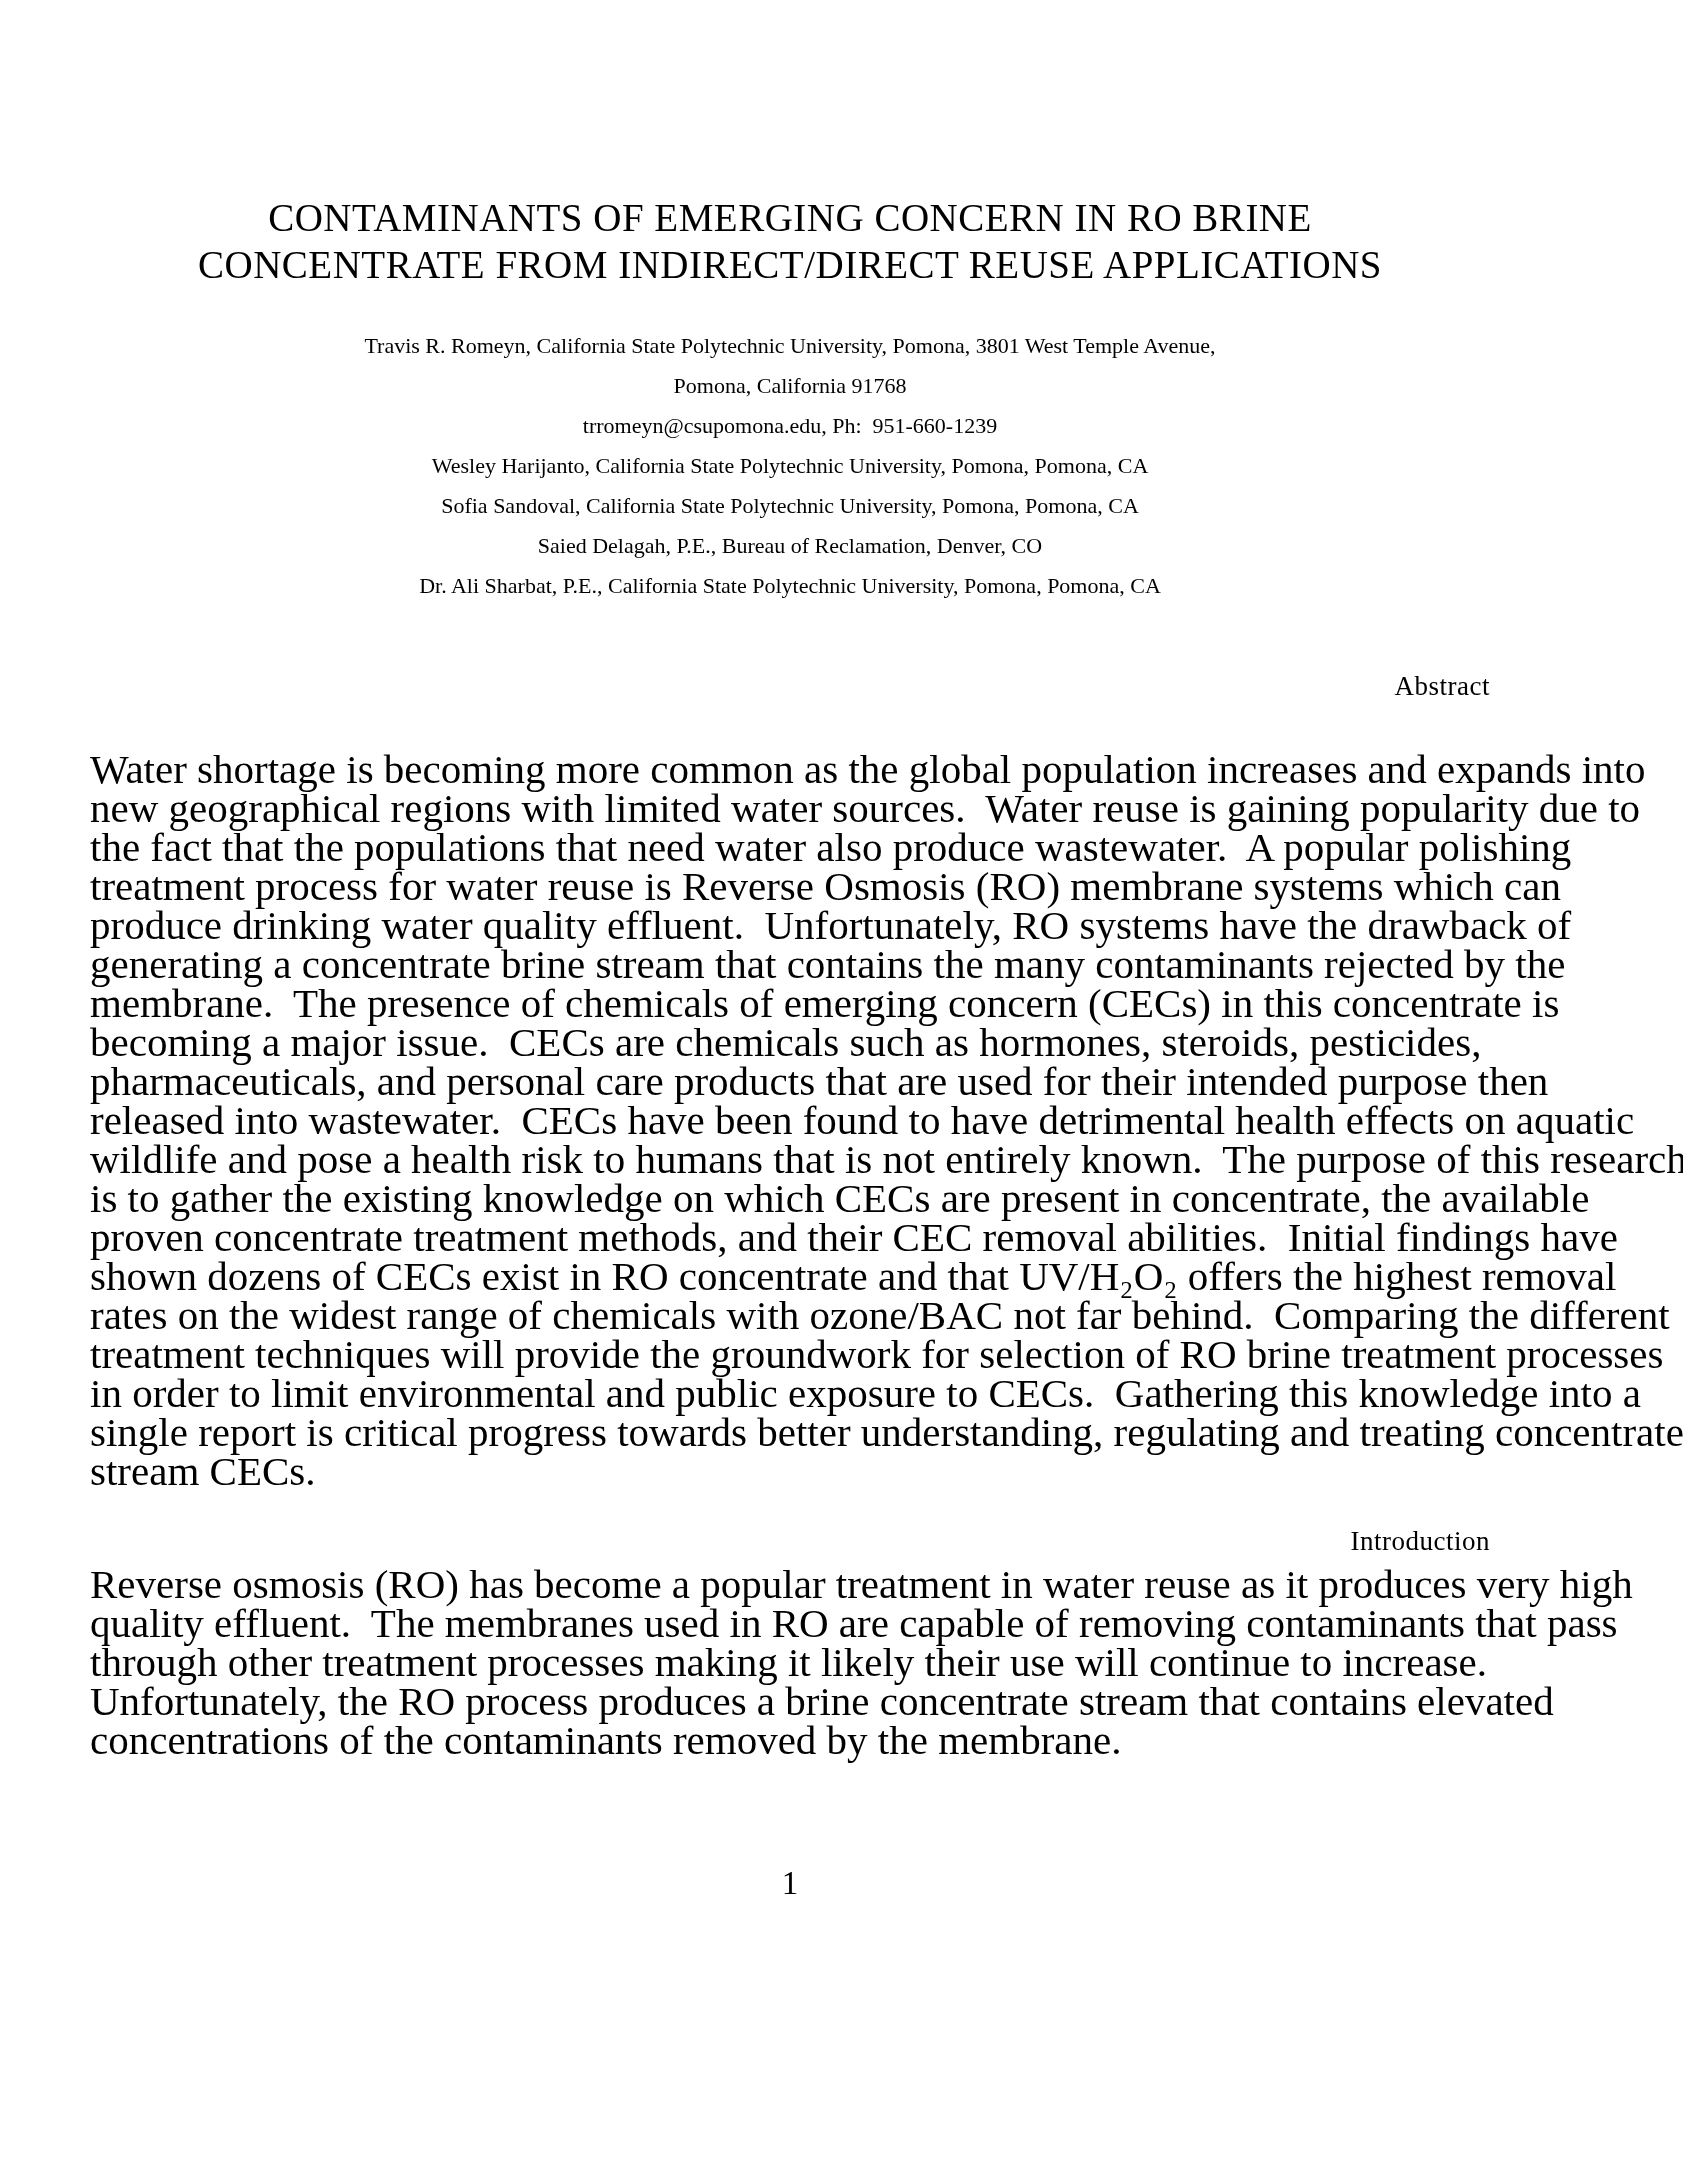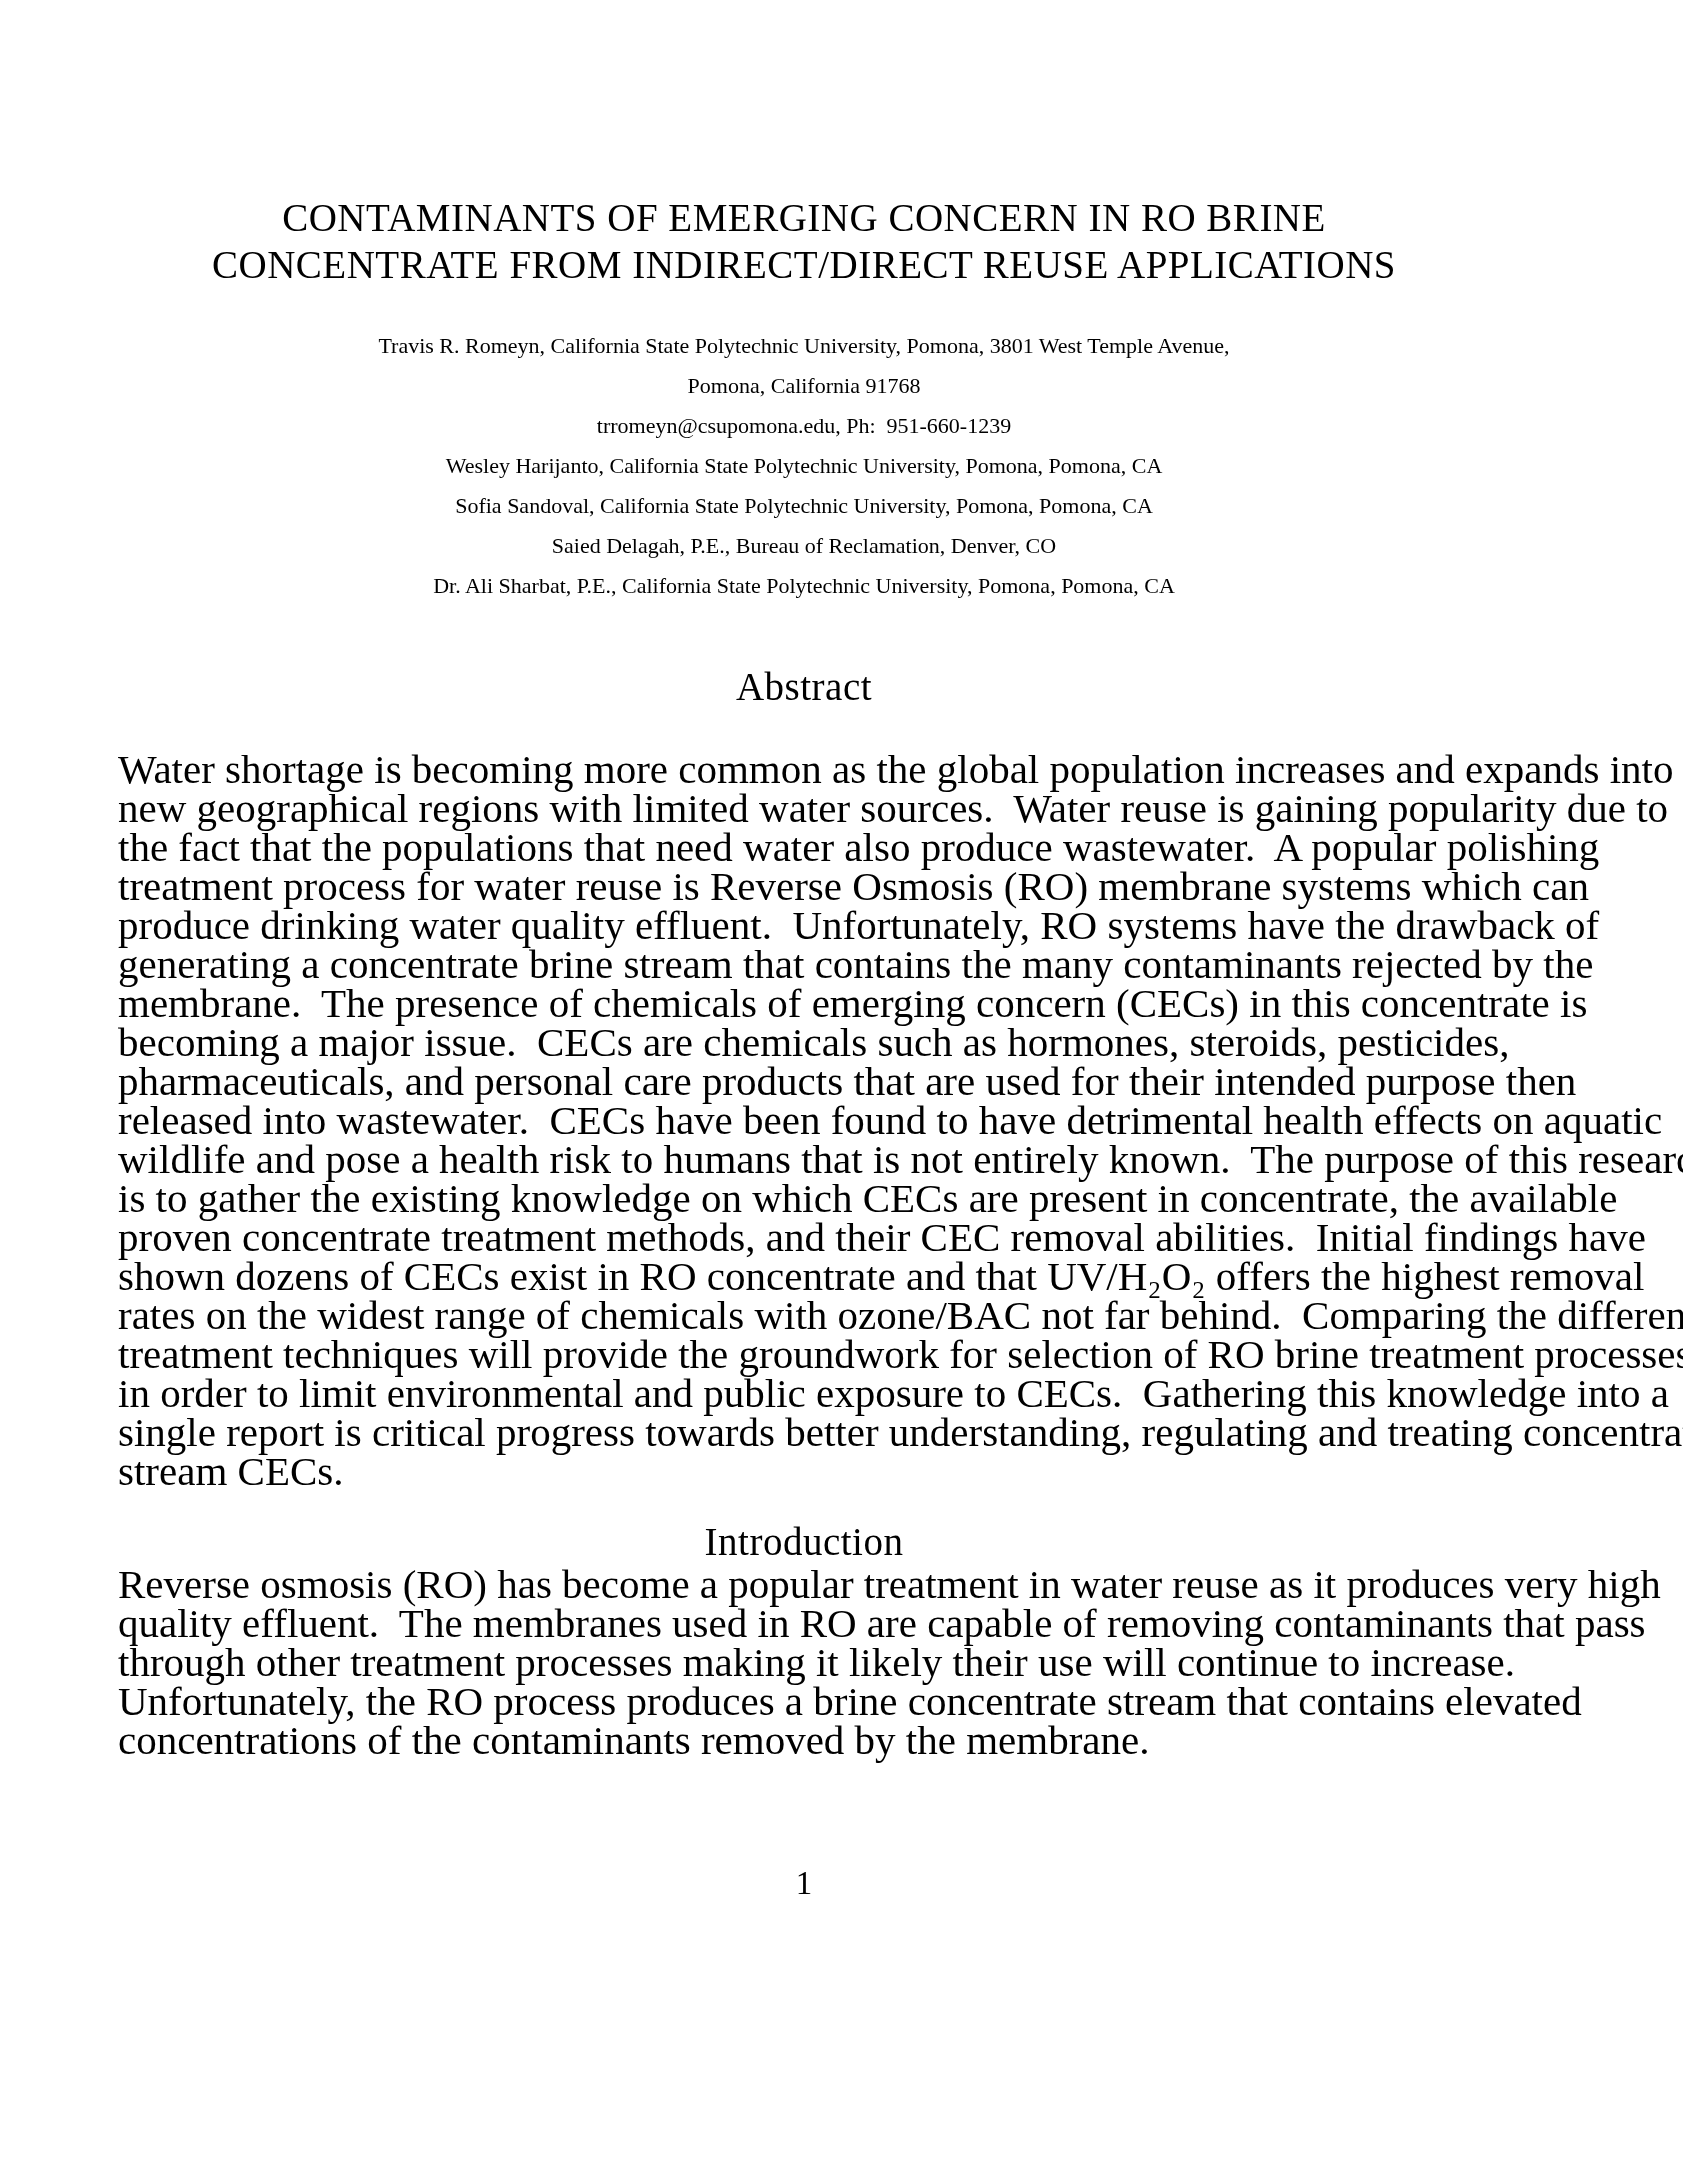--- a/index.html
+++ b/index.html
@@ -11,44 +11,44 @@
     width: 1683px;
     height: 2178px;
     overflow: hidden;
     color: #000000;
     font-family: "Liberation Serif", "DejaVu Serif", serif;
   }
   .page {
     box-sizing: border-box;
     width: 1683px;
     height: 1850px;
-    padding: 194px 193px 0 118px;
+    padding: 194px 193px 0 90px;
   }
   .paper-title {
     margin: 0;
     font-size: 39px;
     font-weight: normal;
     line-height: 47px;
     text-align: center;
     white-space: pre;
     letter-spacing: 0.5px;
   }
   .authors {
     margin-top: 38px;
     font-size: 22px;
     line-height: 40px;
     text-align: center;
     white-space: pre;
   }
   .section-heading {
     margin: 0;
-    font-size: 39px;
+    font-size: 27px;
     font-weight: normal;
     line-height: 47px;
-    text-align: center;
+    text-align: right;
     white-space: pre;
     letter-spacing: 0.5px;
   }
   .abstract-heading { margin-top: 57px; }
   .intro-heading   { margin-top: 27px; }
   .body-text {
     font-size: 41px;
     line-height: 39px;
     text-align: left;
     white-space: pre;

